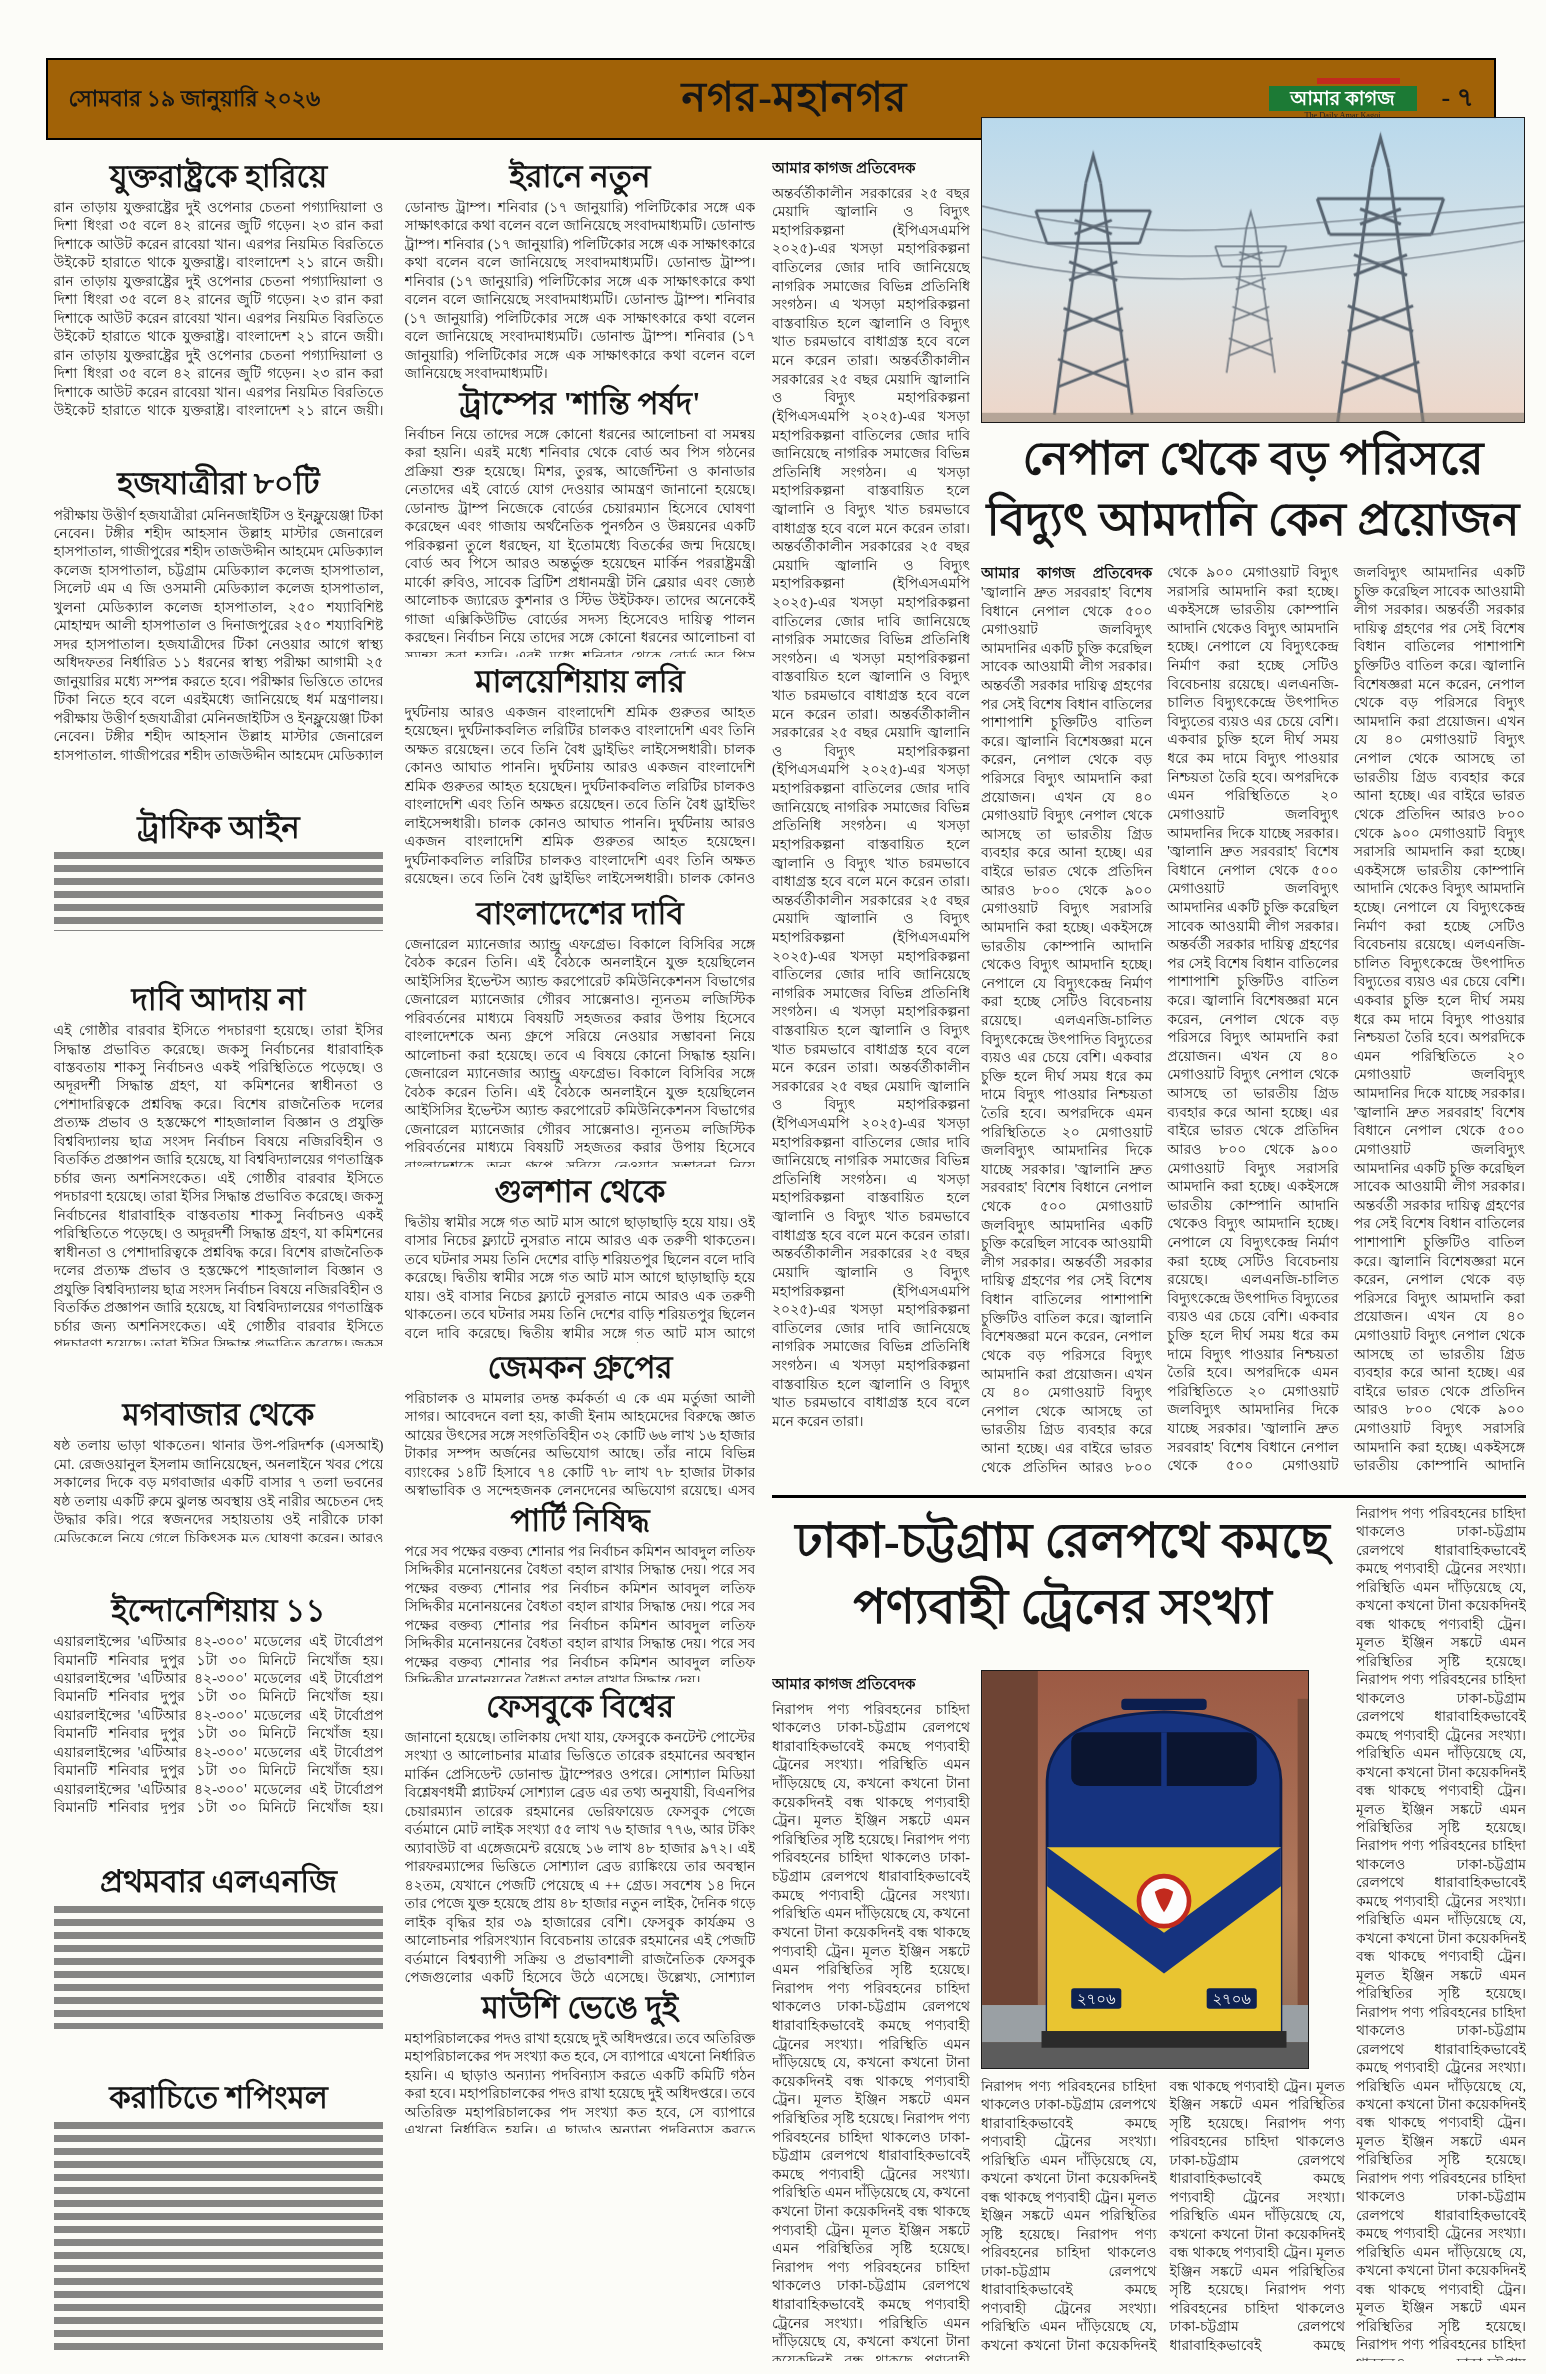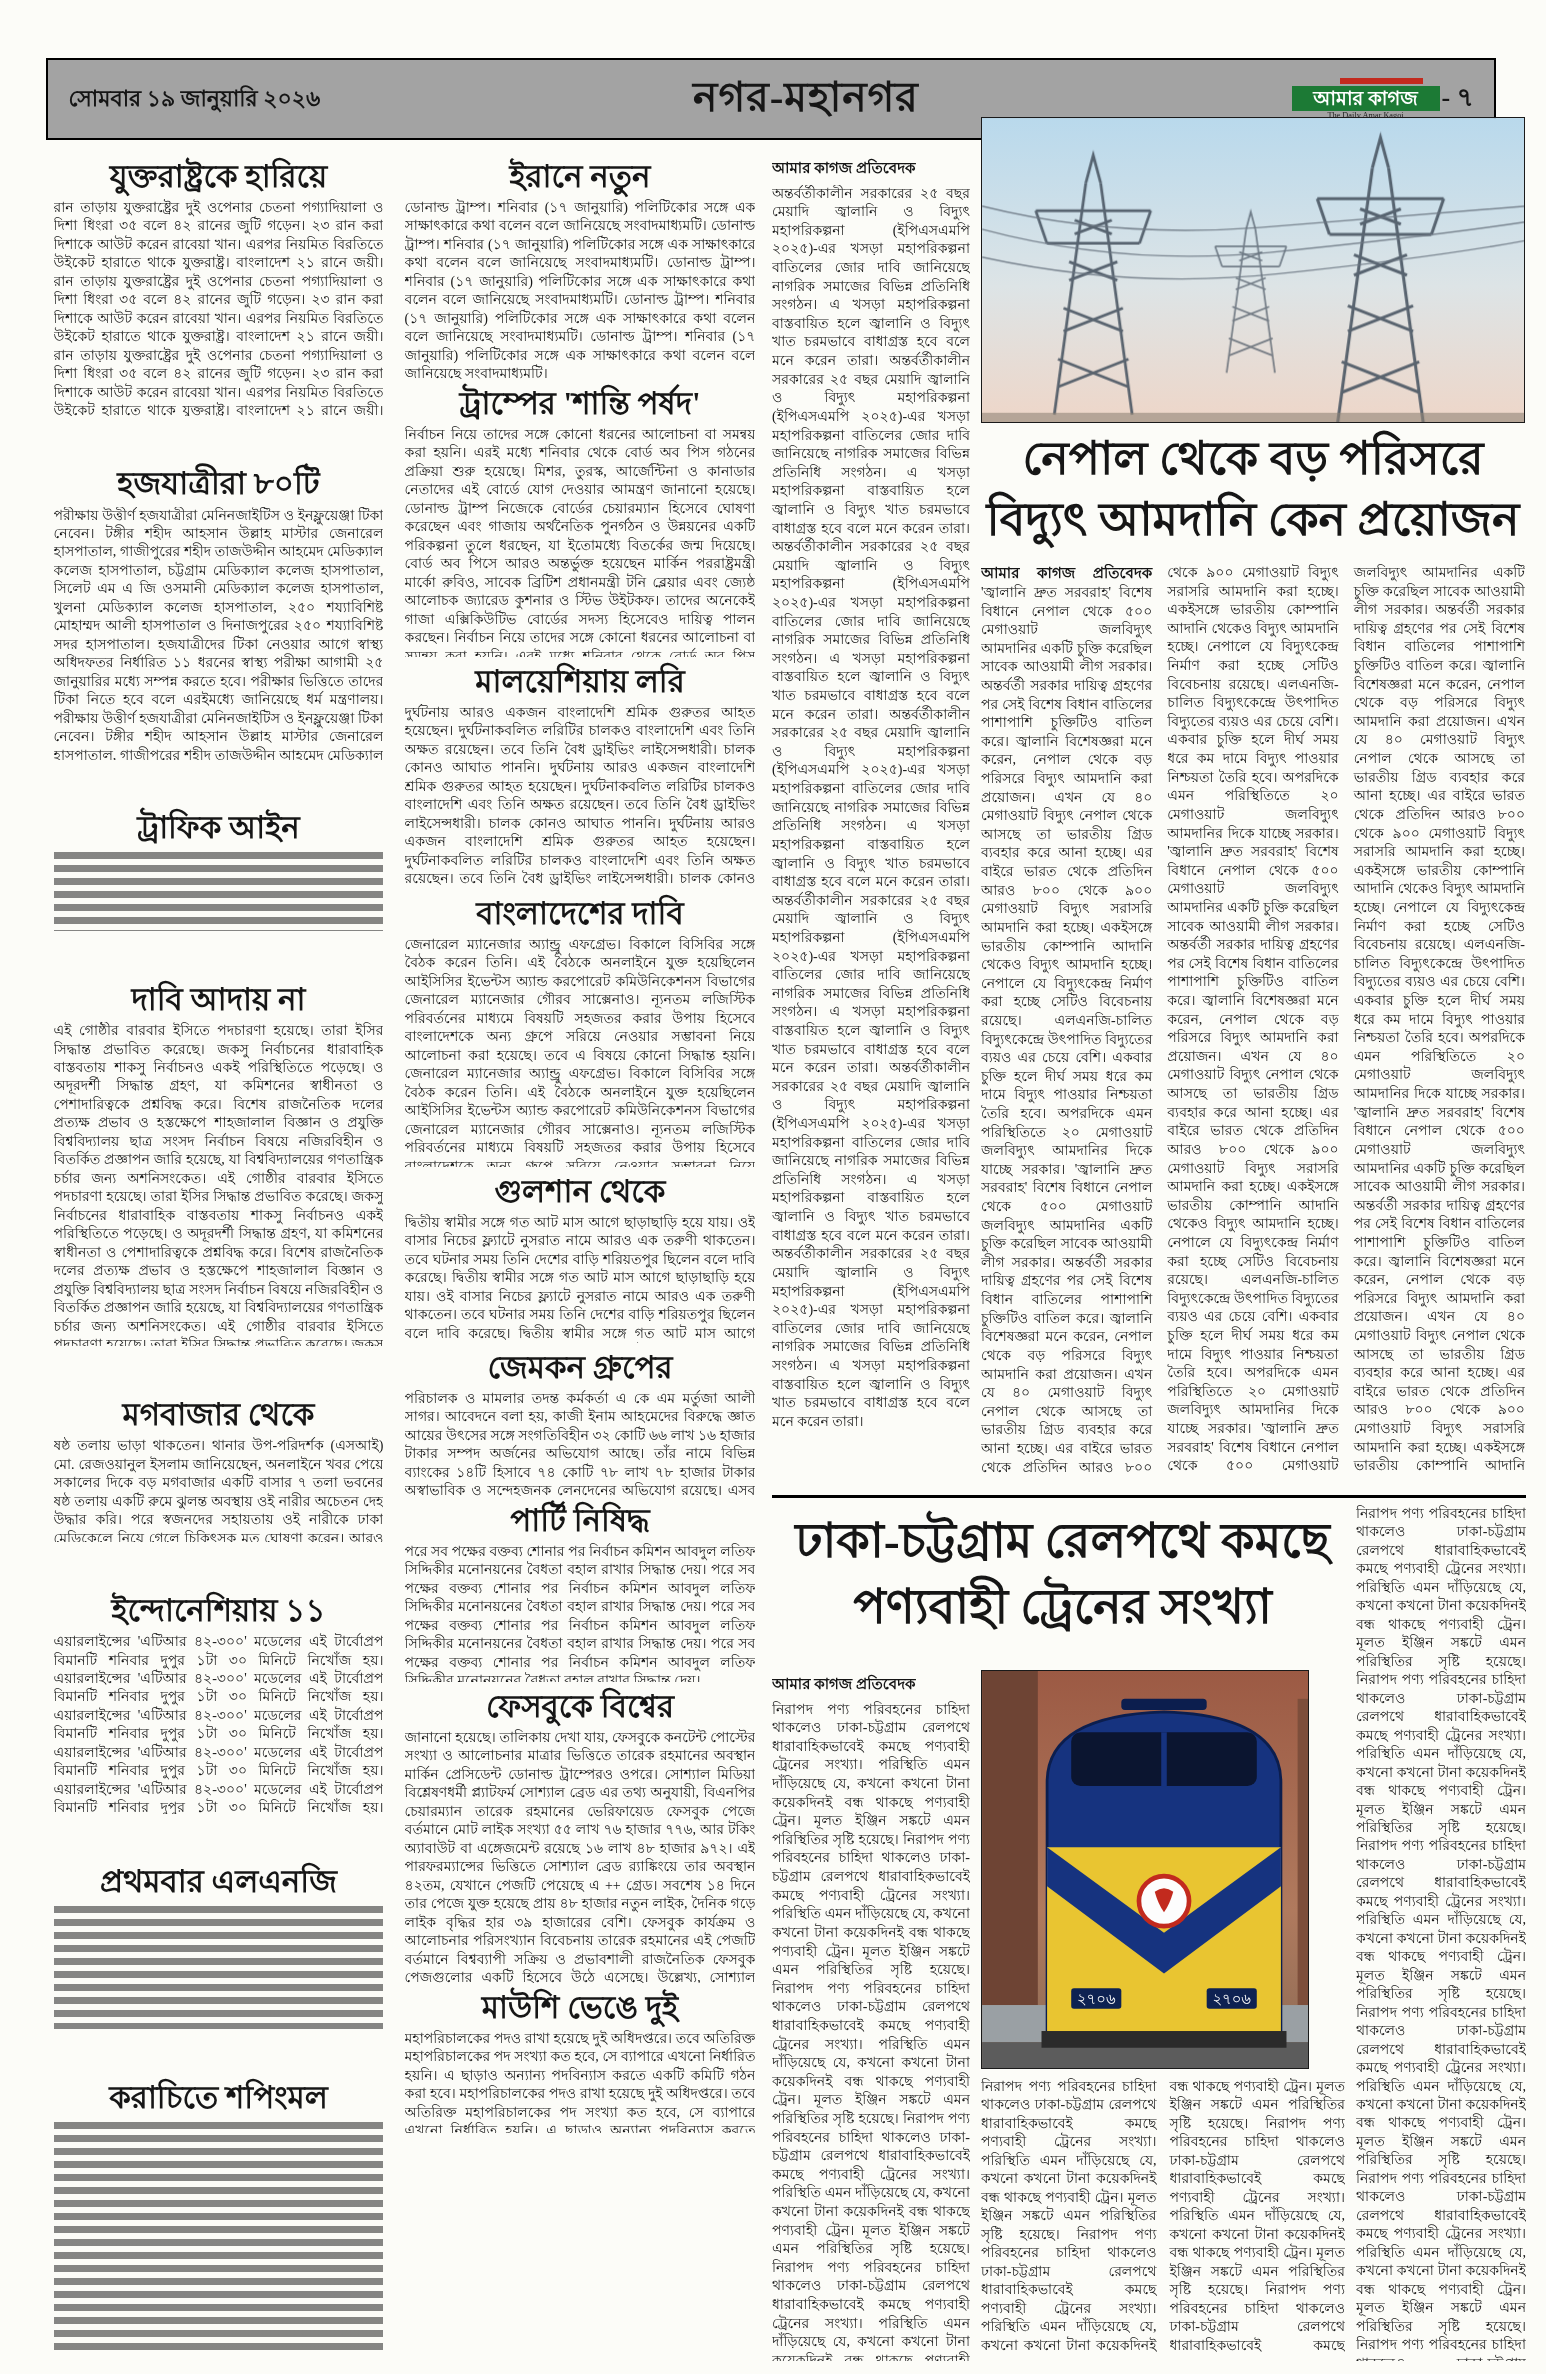--- a/index.html
+++ b/index.html
@@ -1,24 +1,24 @@
 <!DOCTYPE html>
 <html style="font-size:15px"><head>
 <meta charset="utf-8">
 <style>
   html,body{margin:0;padding:0;}
   body{width:1546px;height:2375px;position:relative;background:#fcfcf8;
        font-family:"Liberation Serif", serif;color:#161616;overflow:hidden;}
   
   .masthead{position:absolute;left:46px;top:58px;width:1450px;height:82px;
-    background:#a3a3a3;border:2.8px solid #000;box-sizing:border-box;
+    background:#a16207;border:2.8px solid #000;box-sizing:border-box;
     display:flex;align-items:center;justify-content:space-between;padding:0 20.4px;}
   .m-date{font-size:22px;font-weight:bold;}
   .m-section{font-size:41px;font-weight:bold;letter-spacing:0.9px;}
-  .m-logo-wrap{display:flex;align-items:center;gap:2px;}
+  .m-logo-wrap{display:flex;align-items:center;gap:25px;}
   .m-logo{width:148px;text-align:center;}
   .m-logo .red-line{height:6.5px;background:#c22a1e;margin:0 16.7px 1.9px auto;width:83px;}
   .m-logo .green-band{background:#1c7a35;color:#fff;font-weight:bold;font-size:19.5px;
       padding:1.9px 3.7px;line-height:1.1;}
   .m-logo .tagline{font-size:8.3px;color:#222;}
   .m-page{font-size:26px;font-weight:bold;}
   
   .col{position:absolute;display:flex;flex-direction:column;}
   .article{display:flex;flex-direction:column;overflow:hidden;box-sizing:border-box;padding:1.9px 5.6px;}
   .art-head{font-weight:bold;text-align:center;font-size:31px;line-height:1.12;margin:3.7px 0 4.6px;flex:0 0 auto;}

